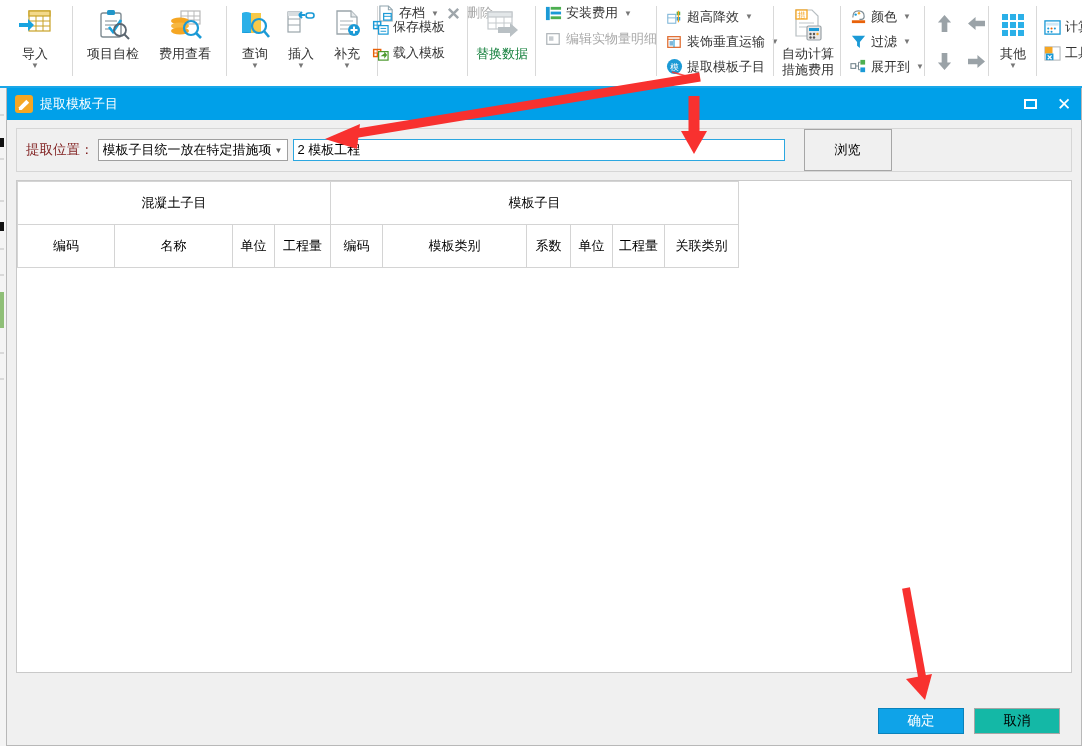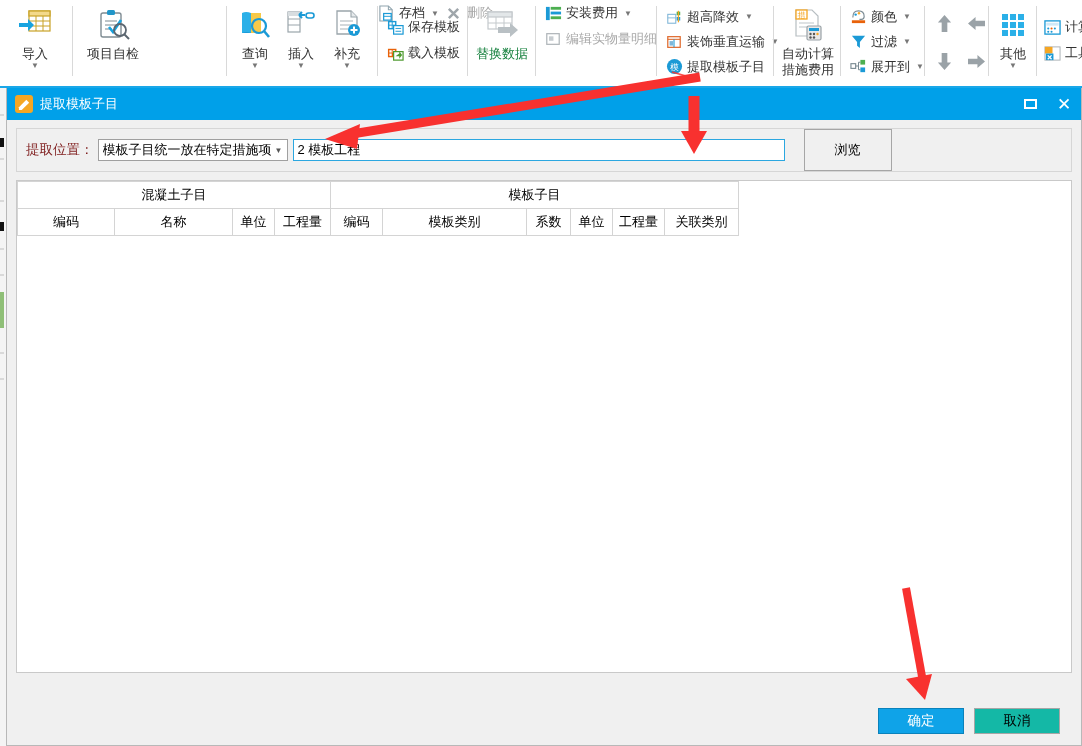--- a/index.html
+++ b/index.html
@@ -108,21 +108,21 @@
   
   .grid-wrap {
     flex: 1; margin-top: 8px; background: #fff;
     border: 1px solid #c9c9c9; overflow: hidden;
   }
   table.grid { border-collapse: collapse; table-layout: fixed; }
   table.grid th {
     border: 1px solid #d4d4d4;
     background: #fff; color: #000;
     font-weight: normal; font-size: 13px;
-    height: 24px; text-align: center; padding: 4px 2px;
+    height: 24px; text-align: center; padding: 12px 2px;
     white-space: nowrap;
   }
 
   .dlg-footer {
     height: 48px; flex: none;
     display: flex; align-items: center; justify-content: flex-end;
     padding-right: 12px; gap: 10px; margin-top: 24px;
   }
   .btn {
     width: 86px; height: 26px; font-size: 13.5px;
@@ -174,20 +174,37 @@
             <line x1="9" y1="12" x2="21" y2="12" stroke="#9aa5ab" stroke-width="1.3"></line>
             <line x1="9" y1="16" x2="21" y2="16" stroke="#9aa5ab" stroke-width="1.3"></line>
             <line x1="9" y1="20" x2="16" y2="20" stroke="#9aa5ab" stroke-width="1.3"></line>
             <path d="M13 18 L17 23 L25 11" fill="none" stroke="#17a3e0" stroke-width="2.6"></path>
             <circle cx="24" cy="21" r="6" fill="none" stroke="#5b6670" stroke-width="1.8"></circle>
             <line x1="28" y1="25" x2="33" y2="30" stroke="#5b6670" stroke-width="2"></line>
           </svg>
         </span>
         <span class="lbl">项目自检</span>
       </div>
+      <div class="rb-big" style="width:72px">
+        <span class="ico">
+          <svg width="34" height="32" viewBox="0 0 34 32">
+            <rect x="13" y="2" width="19" height="13" fill="#fff" stroke="#b9b9b9" stroke-width="1.2"></rect>
+            <line x1="13" y1="7" x2="32" y2="7" stroke="#b9b9b9"></line>
+            <line x1="13" y1="11" x2="32" y2="11" stroke="#b9b9b9"></line>
+            <line x1="20" y1="2" x2="20" y2="15" stroke="#b9b9b9"></line>
+            <line x1="26" y1="2" x2="26" y2="15" stroke="#b9b9b9"></line>
+            <ellipse cx="12" cy="12" rx="9" ry="3.4" fill="#f5a623"></ellipse>
+            <ellipse cx="12" cy="17" rx="9" ry="3.4" fill="#f7b740"></ellipse>
+            <ellipse cx="12" cy="22" rx="9" ry="3.4" fill="#f5a623"></ellipse>
+            <circle cx="23" cy="19" r="7" fill="none" stroke="#1b9ad6" stroke-width="2.2"></circle>
+            <line x1="28" y1="24" x2="33" y2="29" stroke="#1b9ad6" stroke-width="2.6"></line>
+          </svg>
+        </span>
+        <span class="lbl">费用查看</span>
+      </div>
     </div>
     <div class="rb-sep" style="left:226px;"></div>
 
     <div class="rb-group" style="left:232px;">
       <div class="rb-big" style="width:46px">
         <span class="ico">
           <svg width="32" height="32" viewBox="0 0 32 32">
             <path d="M3 4 L12 4 L12 24 L3 24 Z" fill="#1b9ad6"></path>
             <path d="M12 4 L22 4 L22 24 L12 24 Z" fill="#f7c948"></path>
             <path d="M3 4 Q7 2 12 4 L12 24 Q7 22 3 24 Z" fill="#2bb0e8"></path>
@@ -245,21 +262,21 @@
             <svg width="15" height="15" viewBox="0 0 16 16">
               <path d="M3 3 L13 13 M13 3 L3 13" stroke="#9fa6ab" stroke-width="2.6" fill="none"></path>
             </svg>
           </span>
           <span>删除</span>
         </div>
       </div>
     </div>
     <div class="rb-sep" style="left:377px;"></div>
 
-    <div class="rb-group" style="left:383px;">
+    <div class="rb-group" style="left:368px;">
       <div style="display:flex;flex-direction:column;justify-content:center;height:80px;">
         <div class="rb-small">
           <span class="ico">
             <svg width="17" height="17" viewBox="0 0 18 18">
               <rect x="1" y="2" width="9" height="9" fill="#1b9ad6"></rect>
               <rect x="2.5" y="3.5" width="2.5" height="2.5" fill="#fff"></rect>
               <rect x="6" y="3.5" width="2.5" height="2.5" fill="#fff"></rect>
               <rect x="2.5" y="7" width="2.5" height="2.5" fill="#fff"></rect>
               <rect x="6" y="7" width="2.5" height="2.5" fill="#fff"></rect>
               <rect x="7" y="7" width="10" height="9" fill="#fff" stroke="#1b9ad6" stroke-width="1.3"></rect>

